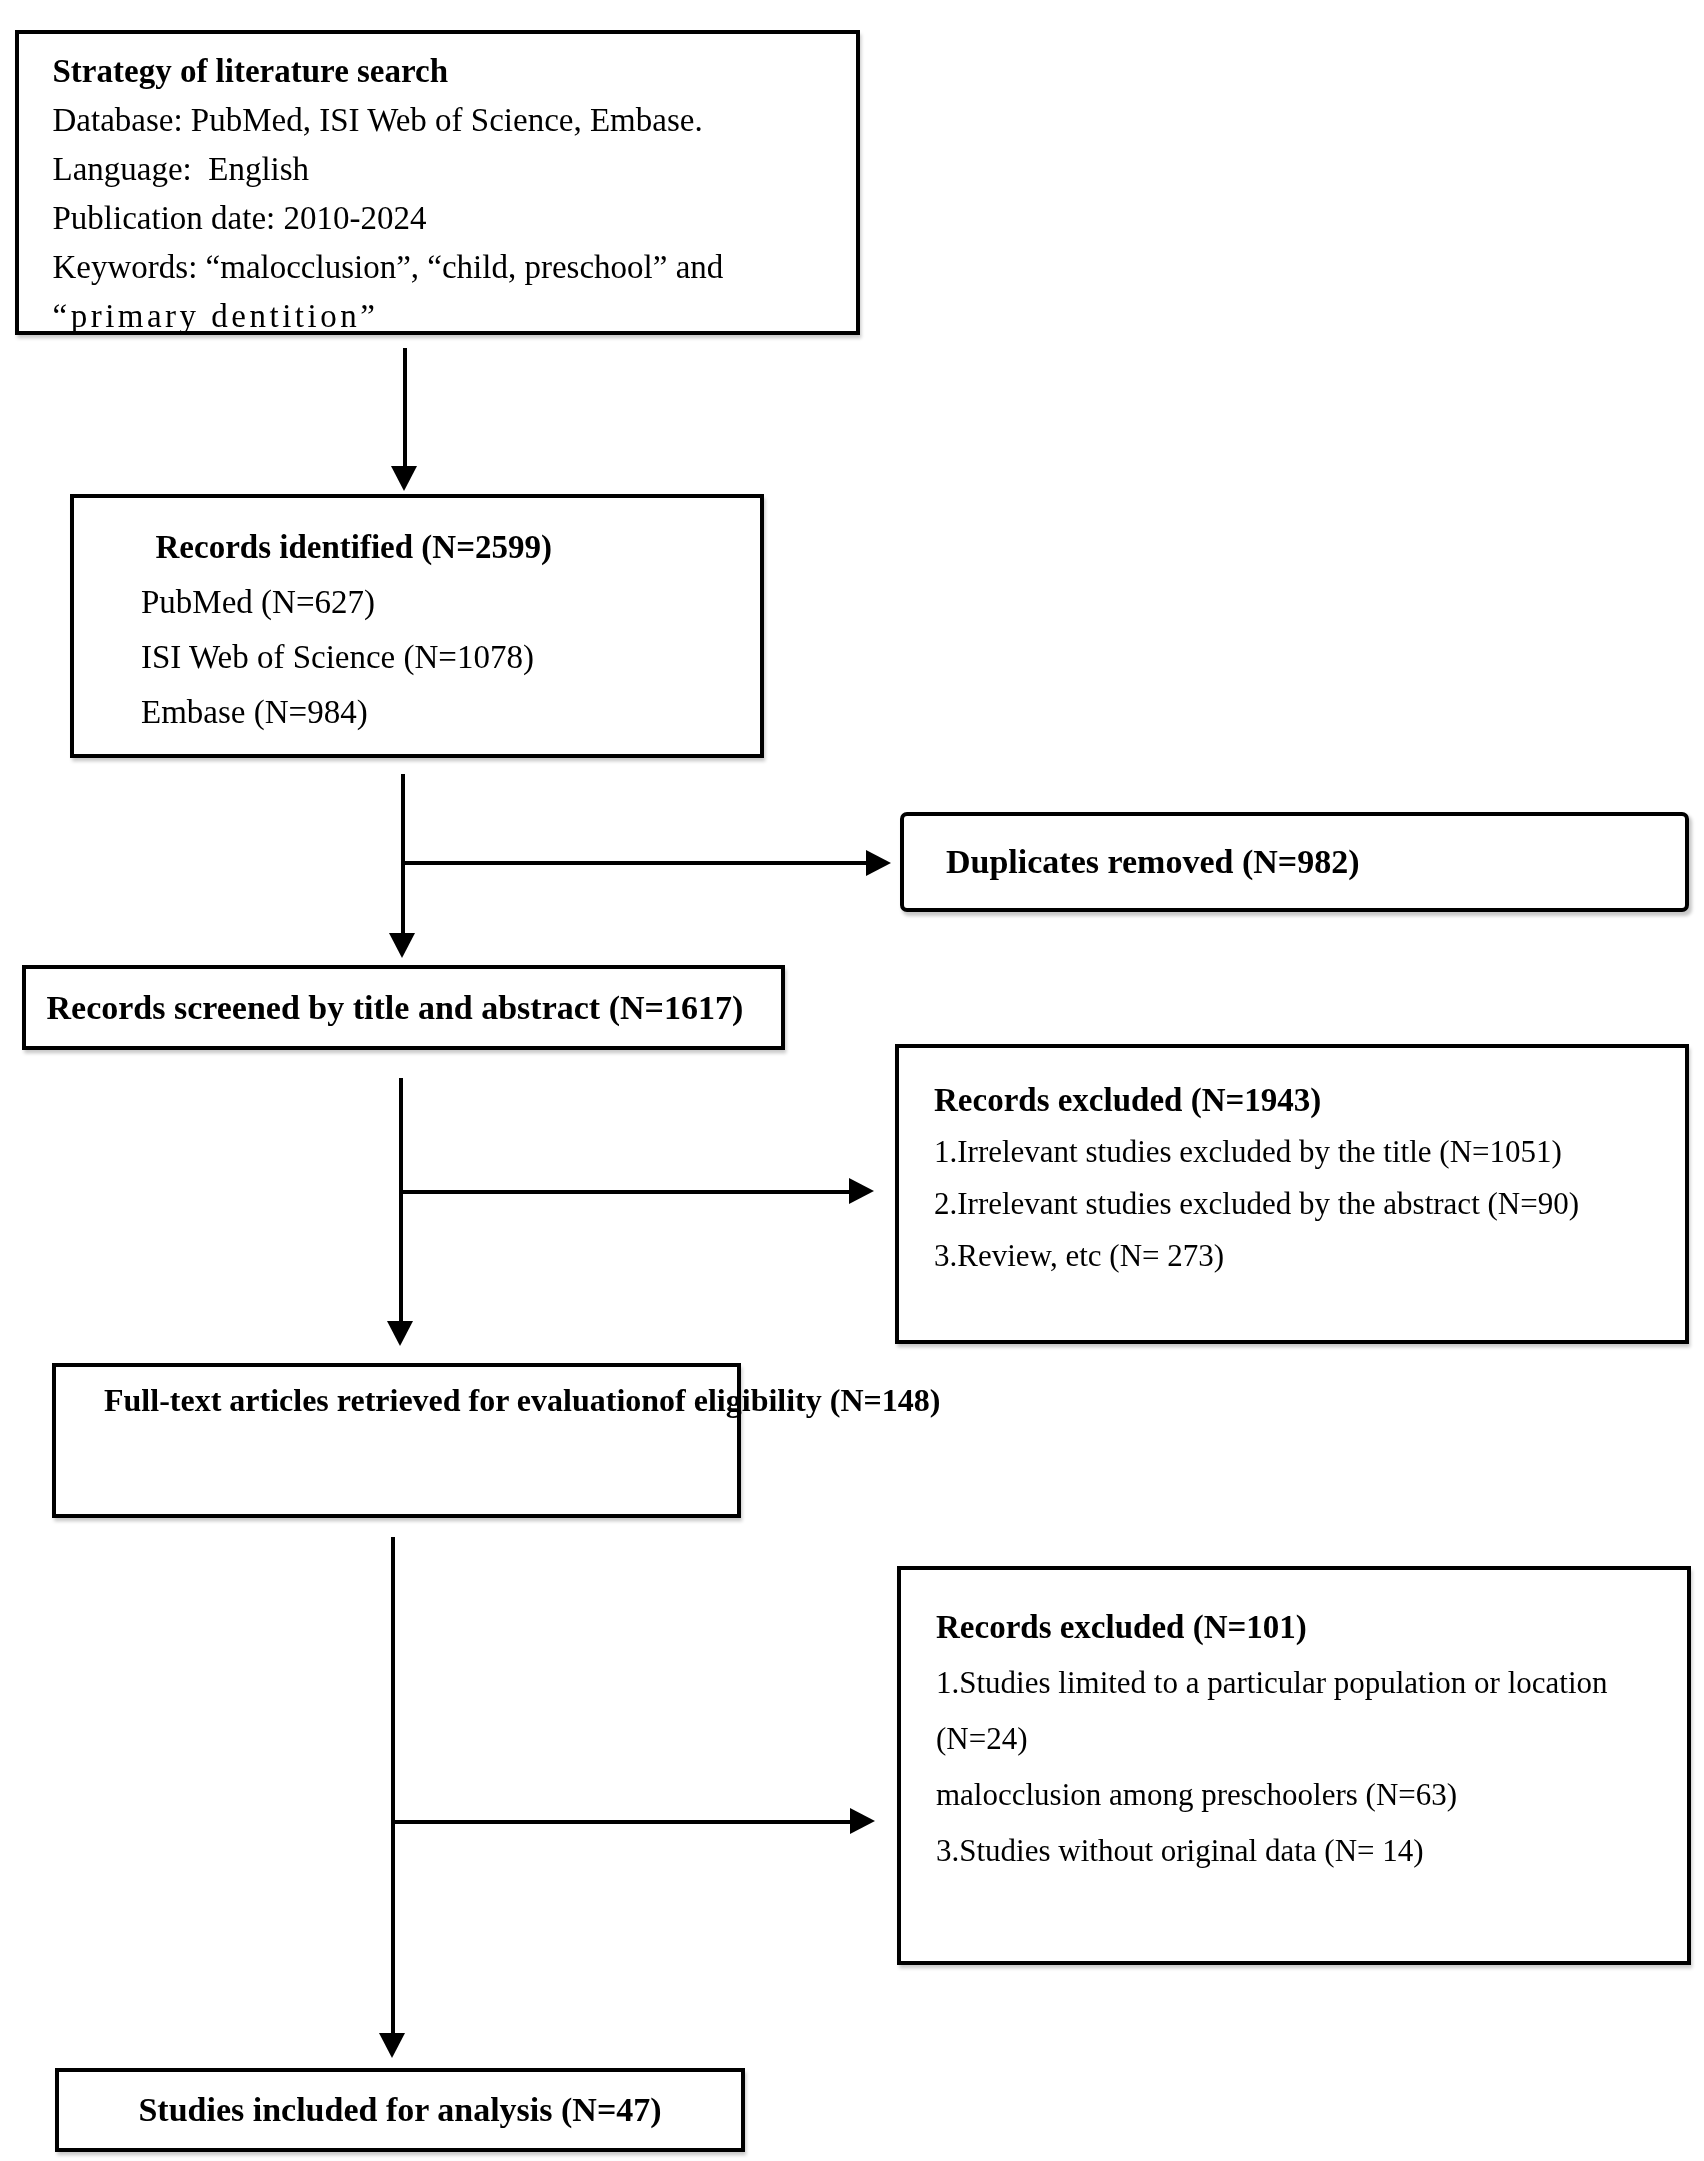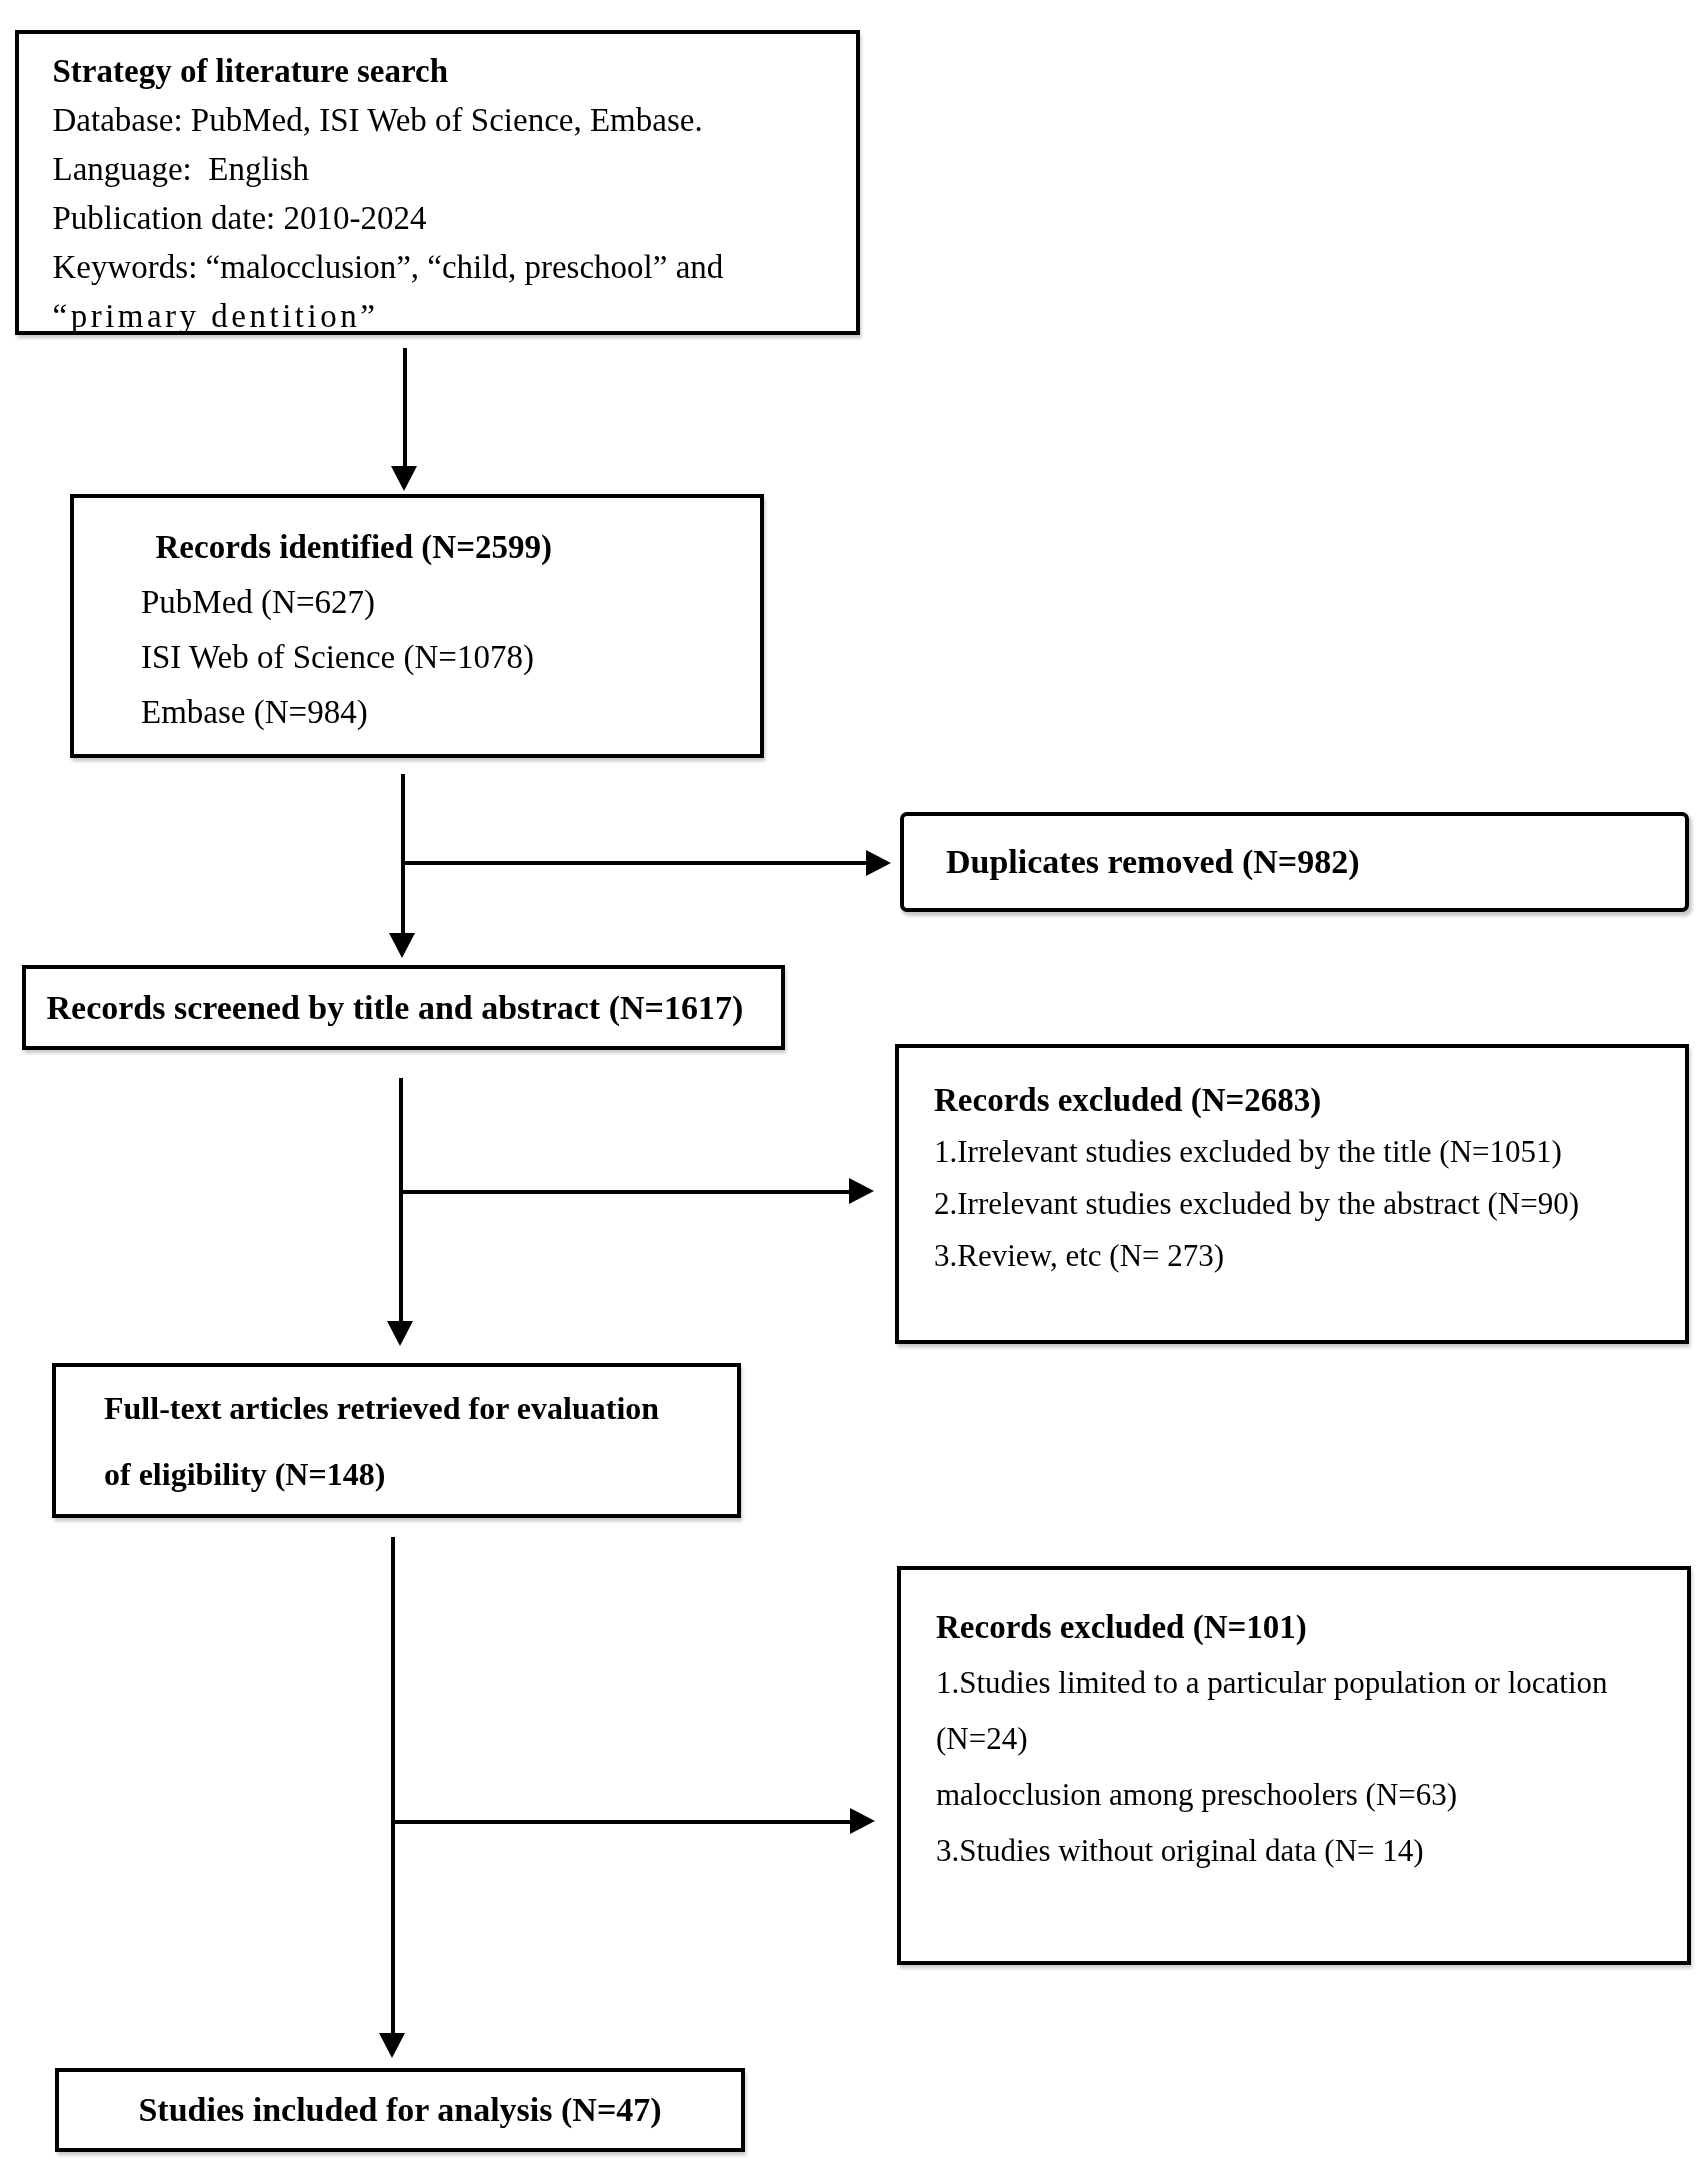--- a/index.html
+++ b/index.html
@@ -11,21 +11,21 @@
   .tline{white-space:pre;line-height:inherit;}
   .b{font-weight:700;}
   
   #box-strategy{padding:12.8px 11.6px 0 34px;font-size:33px;line-height:49px;}
   #box-identified{padding:22px 11.6px 0 67px;font-size:33px;line-height:55px;}
   #box-identified .b{margin-left:14.5px;}
   #box-duplicates{display:flex;align-items:center;padding-left:42px;font-size:34px;border-radius:7px;}
   #box-screened{display:flex;align-items:center;padding-left:21px;font-size:34px;}
   #box-excluded1{padding:25.5px 7px 0 35px;font-size:31px;line-height:52px;}
   #box-excluded1 .b{font-size:33px;}
-  #box-fulltext{display:flex;flex-direction:column;justify-content:center;
+  #box-fulltext{display:flex;flex-direction:row;justify-content:flex-start;
                 padding-left:48px;font-size:32px;line-height:66px;}
   #box-excluded2{padding:29px 7px 0 35px;font-size:31px;line-height:56px;}
   #box-excluded2 .b{font-size:33px;}
   #box-included{display:flex;align-items:center;justify-content:center;
                 font-size:34px;}
   .kw-indent{letter-spacing:3.5px;}
   
   .vshaft{position:absolute;width:3.5px;background:#000;}
   .hshaft{position:absolute;height:3.5px;background:#000;}
   .head-down{position:absolute;width:0;height:0;
@@ -71,21 +71,21 @@
   <div class="box" id="box-screened" style="left:21.5px;top:965px;width:763px;height:85px;">
     <div class="tline b">Records screened by title and abstract (N=1617)</div>
   </div>
 
   <div class="vshaft" style="left:399px;top:1078px;height:246px;"></div>
   <div class="head-down" style="left:387px;top:1321px;"></div>
   <div class="hshaft" style="left:400px;top:1190px;width:450px;"></div>
   <div class="head-right" style="left:849px;top:1178px;"></div>
 
   <div class="box" id="box-excluded1" style="left:895px;top:1044px;width:794px;height:300px;">
-    <div class="tline b">Records excluded (N=2683)</div>
+    <div class="tline b">Records excluded (N=1943)</div>
     <div class="tline">1.Irrelevant studies excluded by the title (N=1051)</div>
     <div class="tline">2.Irrelevant studies excluded by the abstract (N=90)</div>
     <div class="tline">3.Review, etc (N= 273)</div>
   </div>
 
   <div class="box" id="box-fulltext" style="left:52px;top:1363px;width:689px;height:155px;">
     <div class="tline b">Full-text articles retrieved for evaluation</div>
     <div class="tline b">of eligibility (N=148)</div>
   </div>
 

